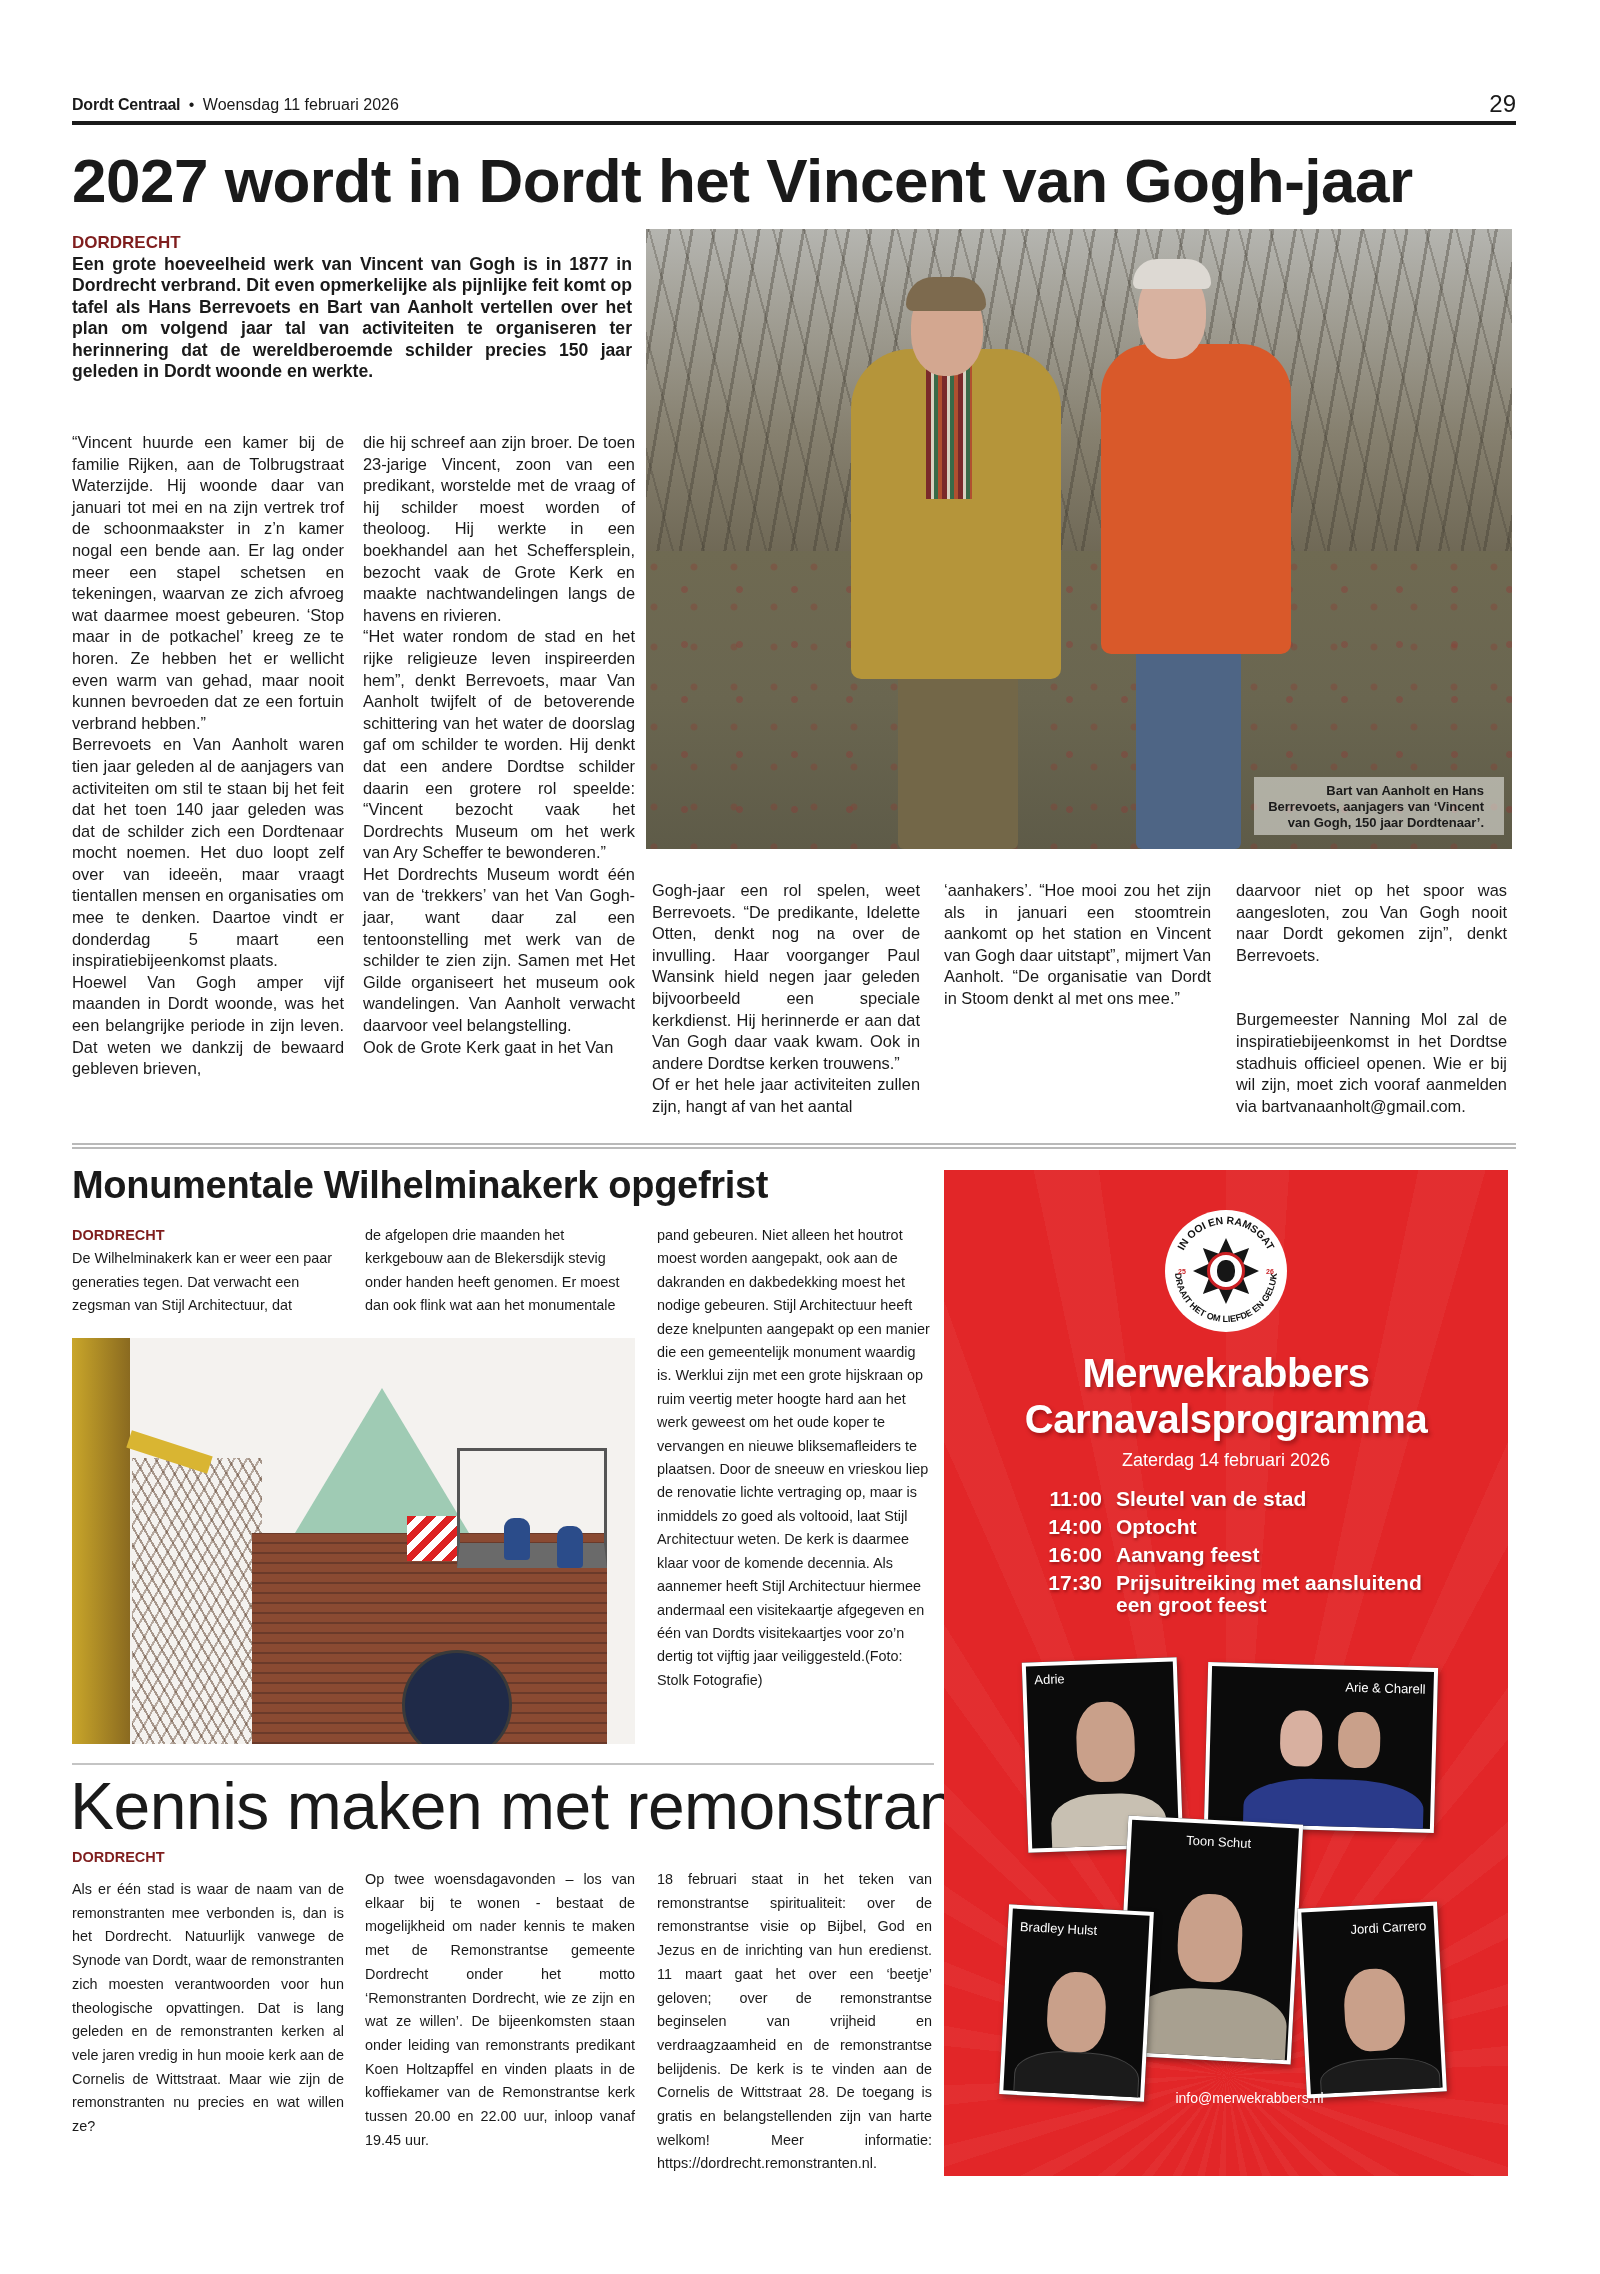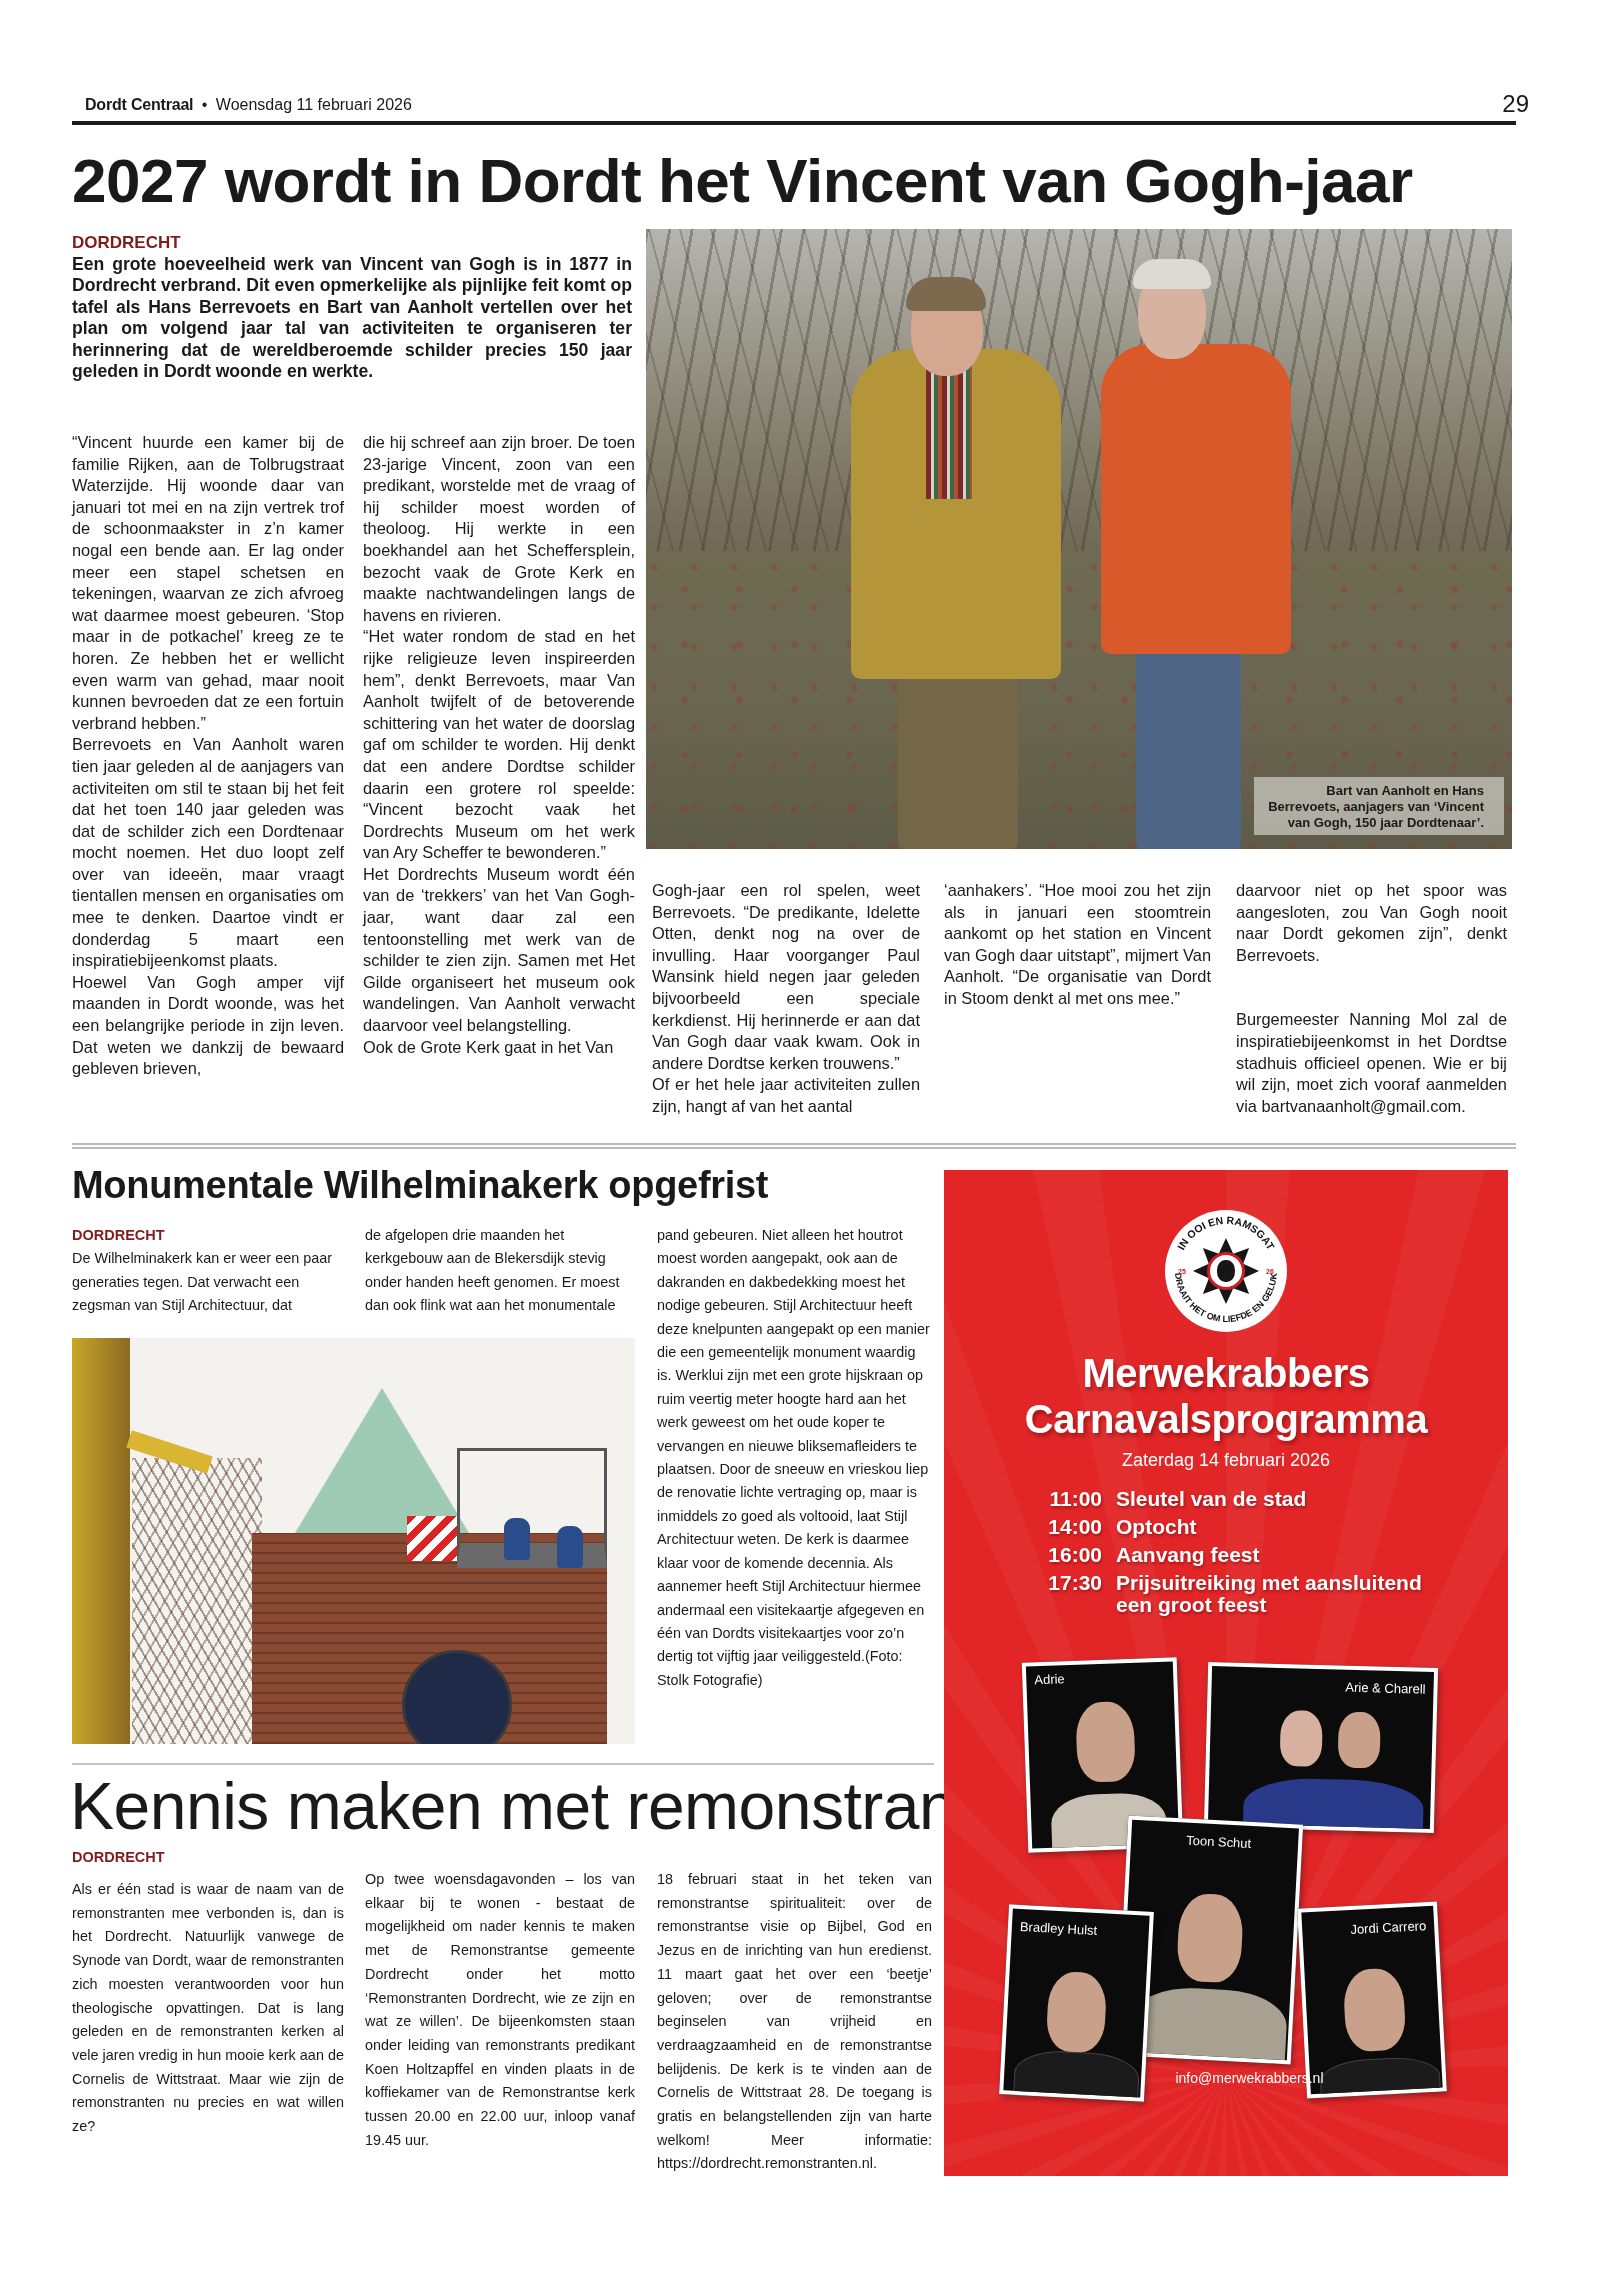--- a/index.html
+++ b/index.html
@@ -2,21 +2,21 @@
 <html><head>
 <meta charset="utf-8">
 <style>
   * { box-sizing: border-box; margin: 0; padding: 0; }
   html, body { width: 1600px; height: 2274px; background: #ffffff; overflow: hidden; }
   body { position: relative; font-family: "Liberation Sans", sans-serif; color: #1a1a1a; }
 
   .abs { position: absolute; }
 
   
-  .masthead { left: 85px; top: 96px; width: 1444px; height: 26px; }
+  .masthead { left: 72px; top: 96px; width: 1444px; height: 26px; }
   .masthead .pub { font-family: "Liberation Sans", sans-serif; font-size: 16px; font-weight: 700; letter-spacing: -0.2px; }
   .masthead .sep { font-size: 16px; margin: 0 4px; }
   .masthead .date { font-size: 16px; font-weight: 400; }
   .masthead .page { position: absolute; right: 0; top: -6px; font-size: 24px; font-weight: 400; }
   .rule-top { left: 72px; top: 121px; width: 1444px; height: 4px; background: #1a1a1a; }
 
   
   .h1 { left: 72px; top: 150px; font-size: 62px; font-weight: 700; letter-spacing: -0.5px; line-height: 1; white-space: nowrap; }
   .kicker { color: #7f1d1d; font-weight: 700; font-size: 17px; }
 
@@ -112,21 +112,21 @@
   .ad-date { position: absolute; left: 0; top: 280px; width: 100%; font-size: 18px; }
   .ad-sched { position: absolute; left: 80px; top: 315px; width: 420px; text-align: left; }
   .ad-row { display: flex; font-size: 21px; font-weight: 700; line-height: 28px; text-shadow: 1px 2px 3px rgba(80,0,0,0.45); }
   .ad-row .t { width: 78px; text-align: right; margin-right: 14px; flex: none; }
   .ad-row .e { flex: 1; line-height: 22px; padding-top: 3px; }
   .card { position: absolute; background: #0b0b0b; border: 4px solid #fff; box-shadow: 2px 3px 6px rgba(0,0,0,0.35); overflow: hidden; }
   .card .lbl { position: absolute; font-size: 13px; color: #fff; white-space: nowrap; }
   .card .face-blob { position: absolute; border-radius: 45% 45% 40% 40%; background: #c9a08a; }
   .card .body-blob { position: absolute; border-radius: 40% 40% 0 0; }
   .ad-loc { position: absolute; left: 0; top: 888px; width: 100%; font-size: 20px; line-height: 27px; text-shadow: 1px 2px 3px rgba(80,0,0,0.4); }
-  .ad-mail { position: absolute; left: 0; top: 900px; width: 100%; font-size: 14px; padding-left: 47px; }
+  .ad-mail { position: absolute; left: 0; top: 920px; width: 100%; font-size: 14px; padding-left: 47px; }
 </style>
 </head>
 <body>
 
 <div class="abs masthead">
   <span class="pub">Dordt Centraal</span>
   <span class="sep">•</span>
   <span class="date">Woensdag 11 februari 2026</span>
   <span class="page">29</span>
 </div>

